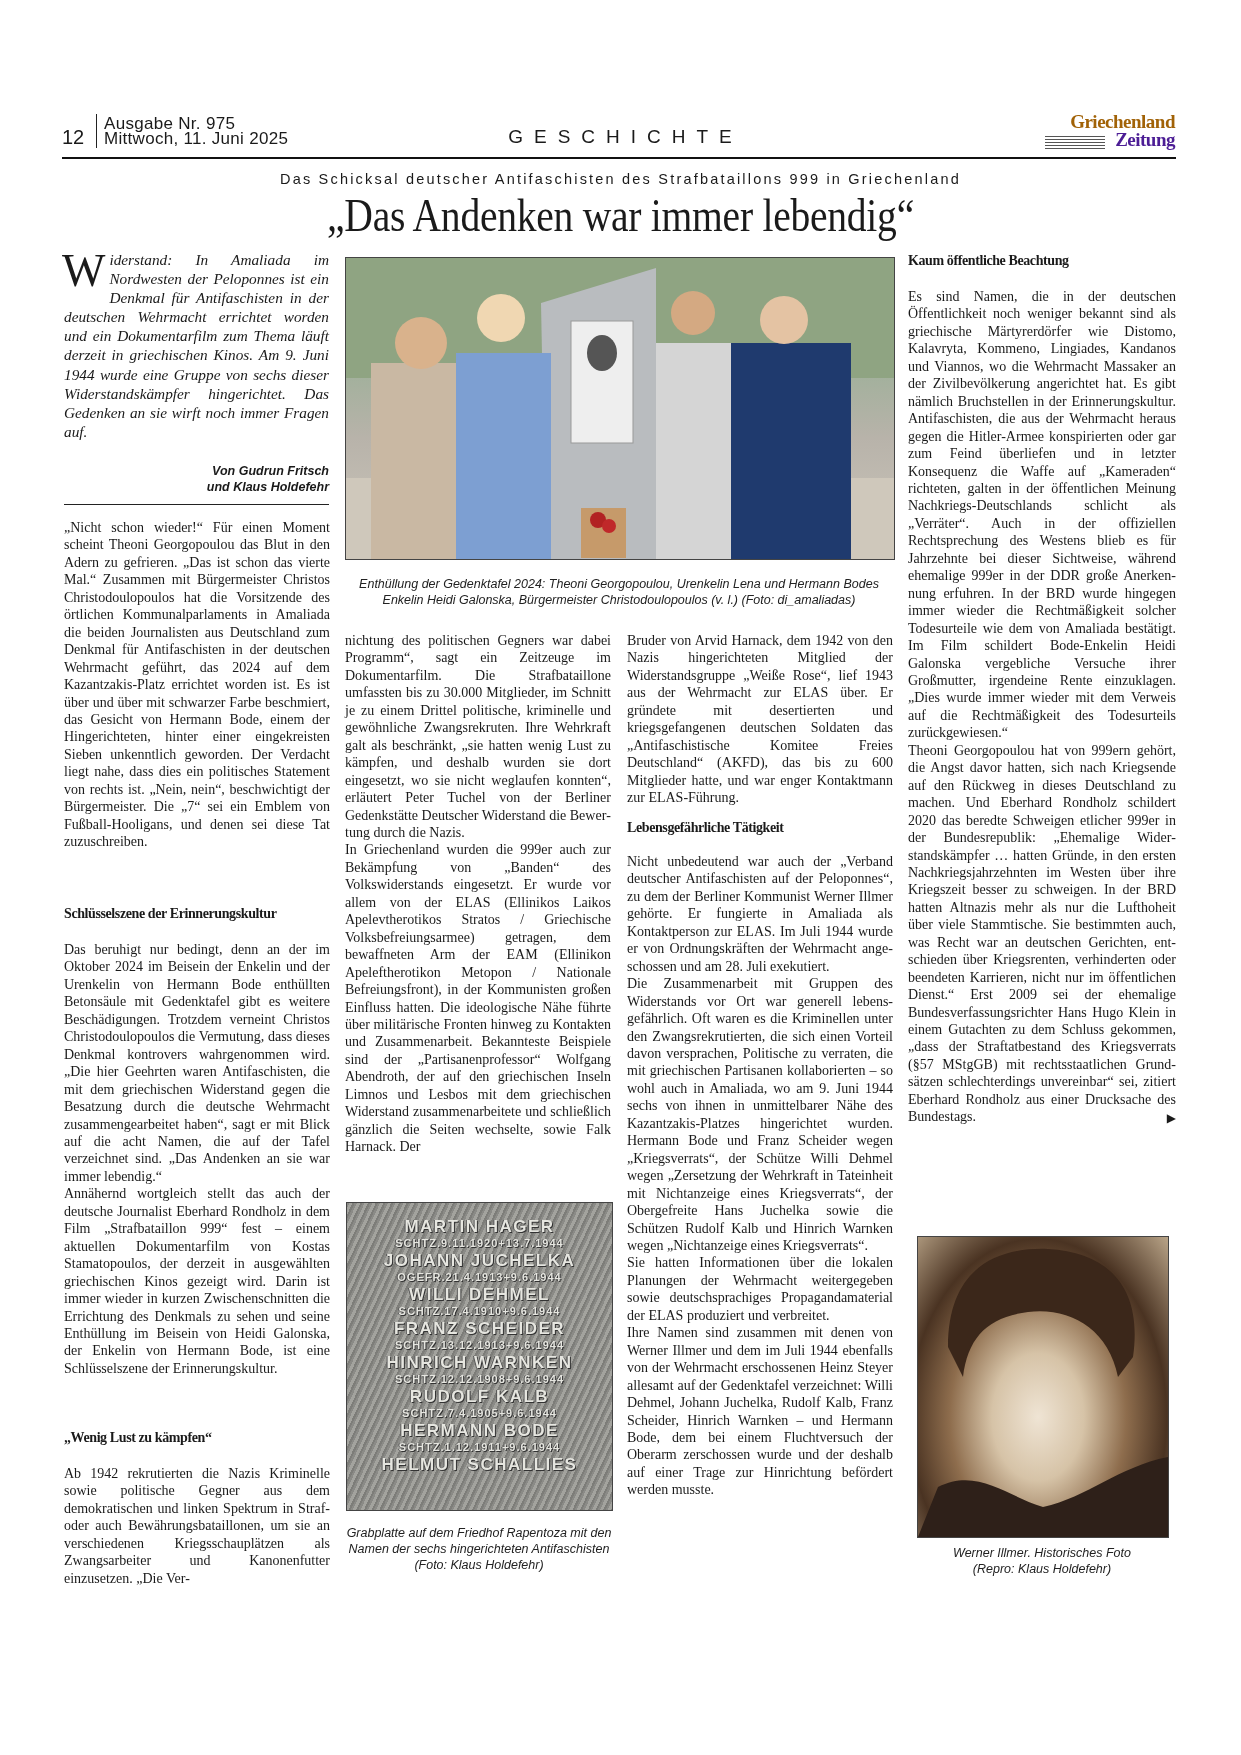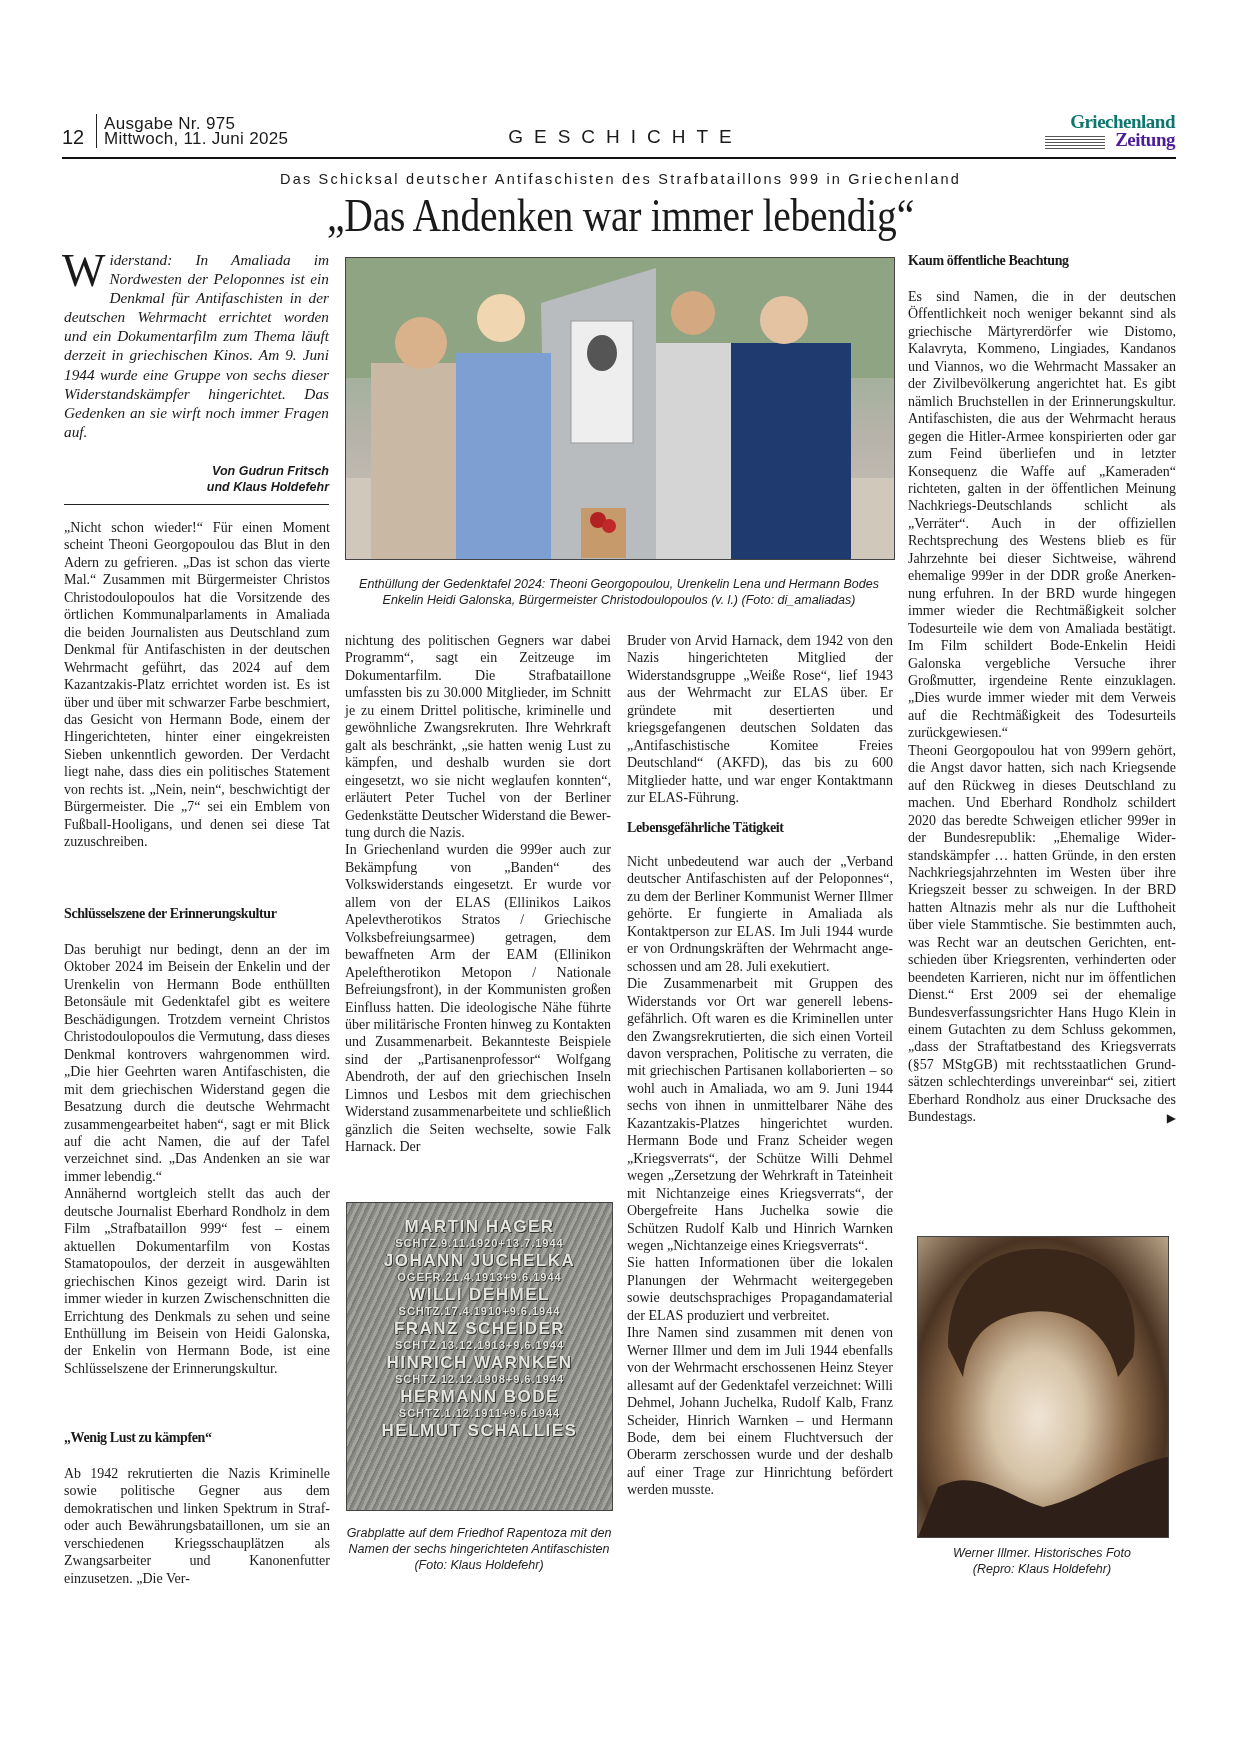--- a/index.html
+++ b/index.html
@@ -6,21 +6,21 @@
   body { width: 1241px; height: 1755px; position: relative; overflow: hidden; color: #1a1a1a; }
   .abs { position: absolute; }
   .sans { font-family: "Liberation Sans", sans-serif; }
 
   
   #page-num { left: 62px; top: 126px; font-size: 20px; }
   #issue-sep { left: 96px; top: 114px; width: 1px; height: 34px; background: #222; }
   #issue-info { left: 104px; top: 116px; font-size: 17px; line-height: 15px; letter-spacing: 0.3px; }
   #section { left: 0; width: 1241px; top: 126px; text-align: center; font-size: 19px; letter-spacing: 11px; padding-left: 10px; box-sizing: border-box; }
   #logo { left: 1045px; top: 112px; width: 130px; height: 42px; }
-  #logo .l1 { position: absolute; right: 0; top: 0; font-family: "Liberation Serif", serif; font-weight: bold; font-size: 19px; color: #0f766e; letter-spacing: -0.5px; line-height: 20px; }
+  #logo .l1 { position: absolute; right: 0; top: 0; font-family: "Liberation Serif", serif; font-weight: bold; font-size: 19px; color: #a16207; letter-spacing: -0.5px; line-height: 20px; }
   #logo .l2 { position: absolute; right: 0; top: 18px; font-family: "Liberation Serif", serif; font-weight: bold; font-size: 19px; color: #4c1d95; letter-spacing: -0.5px; line-height: 20px; }
   #logo .lines { position: absolute; left: 0; top: 24px; width: 60px; height: 13px;
     background: repeating-linear-gradient(#555 0 1px, transparent 1px 3px); }
   #header-rule { left: 62px; top: 157px; width: 1114px; height: 2px; background: #111; }
 
   #kicker { left: 0; width: 1241px; top: 171px; text-align: center; font-size: 14.5px; letter-spacing: 2.2px; }
   #headline { left: 0; width: 1241px; top: 188px; text-align: center; font-family: "Liberation Serif", serif; font-size: 46px; line-height: 56px; transform: scaleX(0.86); transform-origin: center; letter-spacing: -0.3px; }
 
   
   .col { position: absolute; font-family: "Liberation Serif", serif; font-size: 14px; line-height: 17.45px; text-align: justify; hyphens: manual; }
@@ -154,20 +154,24 @@
       </div>
     <div>
         <div class="nm">FRANZ SCHEIDER</div>
         <div class="dt">SCHTZ.13.12.1913+9.6.1944</div>
       </div>
     <div>
         <div class="nm">HINRICH WARNKEN</div>
         <div class="dt">SCHTZ.12.12.1908+9.6.1944</div>
       </div>
     <div>
+        <div class="nm">RUDOLF KALB</div>
+        <div class="dt">SCHTZ.7.4.1905+9.6.1944</div>
+      </div>
+    <div>
         <div class="nm">HERMANN BODE</div>
         <div class="dt">SCHTZ.1.12.1911+9.6.1944</div>
       </div>
     <div>
         <div class="nm">HELMUT SCHALLIES</div>
       </div>
   </div>
 </div>
 <div class="caption" id="grave-caption">Grabplatte auf dem Friedhof Rapentoza mit den Namen der sechs hingerichteten Antifaschisten (Foto: Klaus Holdefehr)</div>
 

